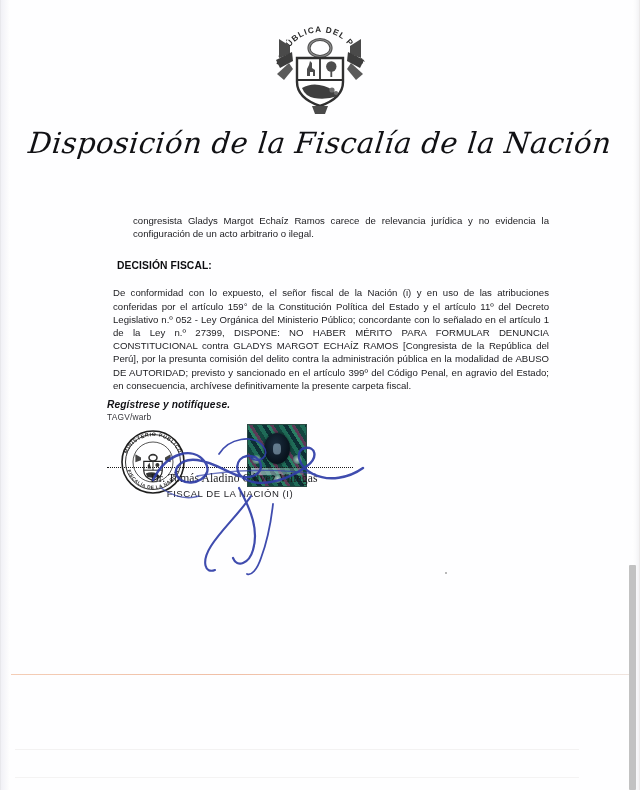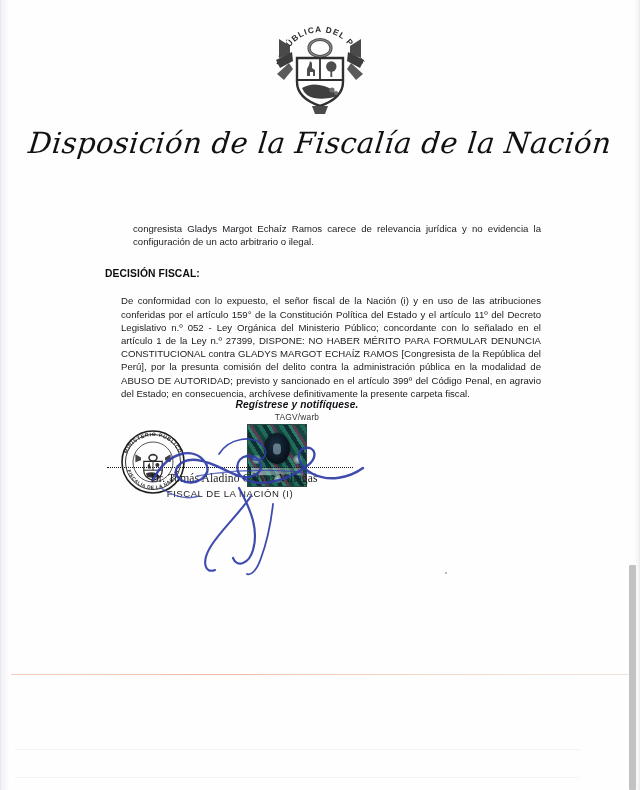--- a/index.html
+++ b/index.html
@@ -101,50 +101,49 @@
     position: absolute;
     left: 104px;
     width: 452px;
     top: 206px;
   }
   .para {
     font-size: 9.6px;
     line-height: 13.2px;
     color: #1b1b1f;
     text-align: justify;
-    margin: 16px;
+    margin: 8px;
     -webkit-hyphens: none;
     hyphens: none;
   }
   .para b { font-weight: normal; }
 
   #intro-para {
     margin-left: 28px;
     text-align: justify;
   }
 
   #decision-heading {
     font-size: 10.3px;
     font-weight: bold;
     color: #0d0d10;
-    margin: 20px 0 0 0;
+    margin: 20px 0 0 12px;
     letter-spacing: 0.1px;
   }
 
   #decision-para {
     margin-top: 15px;
   }
 
   
   #signoff {
     position: absolute;
-    left: 96px;
+    left: 106px;
     top: 399px;
     width: 400px;
-    text-align: center;
   }
   #registrese {
     font-size: 10.2px;
     font-weight: bold;
     font-style: italic;
     color: #121216;
     letter-spacing: 0.1px;
   }
   #initials {
     font-size: 8.4px;

